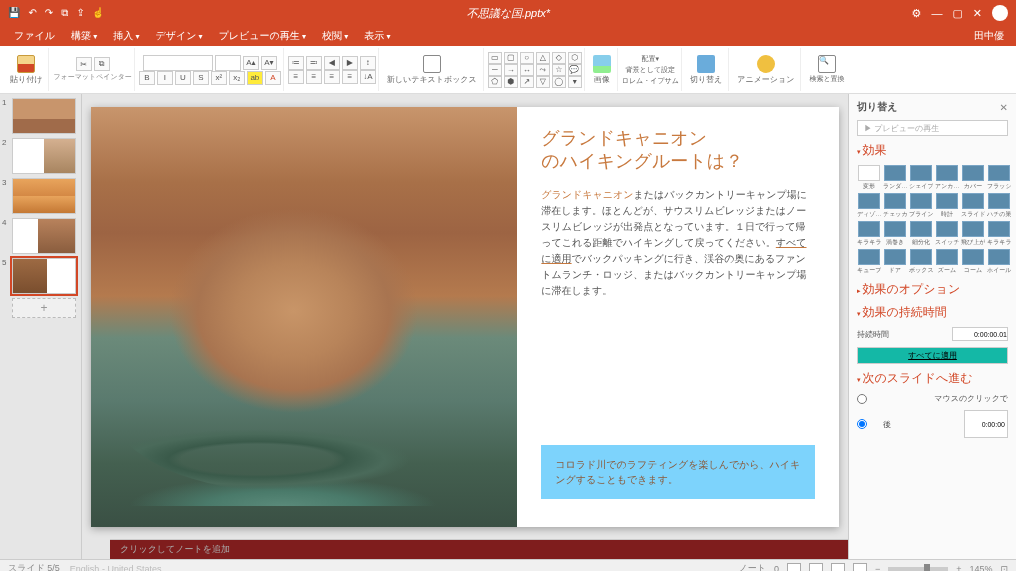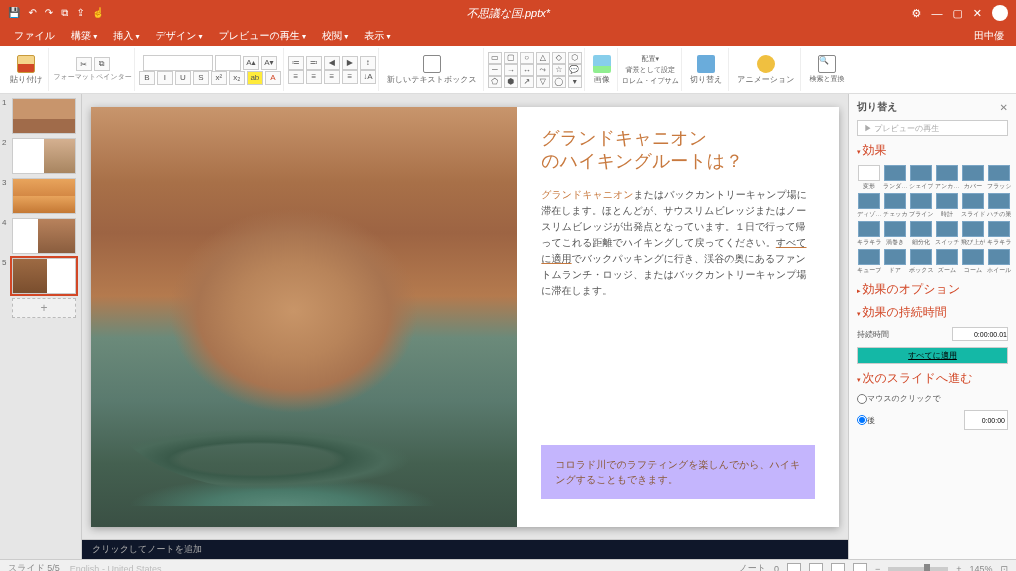--- a/index.html
+++ b/index.html
@@ -64,40 +64,40 @@
 .slide { width: 748px; height: 420px; background: #fff; box-shadow: 0 2px 8px rgba(0,0,0,0.3); display: flex; position: relative; }
 .slide-left { width: 57%; position: relative; overflow: hidden; background: linear-gradient(180deg, #c8956c 0%, #a87048 18%, #9d6443 30%, #b47a4e 45%, #6b8a7a 55%, #5a7a6e 70%, #446050 85%, #3a5044 100%); }
 .slide-left::before { content: ''; position: absolute; top: 18%; left: 10%; width: 75%; height: 68%; background: radial-gradient(ellipse 60% 55% at 50% 45%, #c89568 0%, #b8845a 30%, #a87450 50%, transparent 65%); border-radius: 50% 45% 50% 50%; }
 .slide-left::after { content: ''; position: absolute; bottom: 8%; left: 5%; width: 85%; height: 40%; background: radial-gradient(ellipse 70% 30% at 40% 80%, transparent 0%, transparent 30%, #3a5a4a 35%, #4a6a5a 50%, transparent 60%); border-radius: 50%; }
 .river { position: absolute; bottom: 5%; left: 0; width: 100%; height: 35%; background: radial-gradient(ellipse 90% 50% at 45% 100%, #5a8a7a 0%, #4a7a6a 20%, transparent 40%); }
 .slide-right { width: 43%; padding: 20px 24px; display: flex; flex-direction: column; }
 .slide-title { font-size: 18px; color: #c8793e; font-weight: 400; line-height: 1.3; margin-bottom: 14px; }
 .slide-body { font-size: 10px; color: #555; line-height: 1.6; }
 .slide-body .hl { color: #c8793e; }
 .slide-body .ul { text-decoration: underline; text-decoration-color: #c8793e; }
-.callout { margin-top: auto; margin-bottom: 8px; background: #c4b5fd; padding: 12px 14px; font-size: 10px; color: #8a5a3a; line-height: 1.5; }
-
-
-.notes { height: 20px; background: #0f172a; border-top: 1px solid #ccc; padding: 3px 10px; font-size: 9px; color: #aaa; }
+.callout { margin-top: auto; margin-bottom: 8px; background: #7dd3fc; padding: 12px 14px; font-size: 10px; color: #8a5a3a; line-height: 1.5; }
+
+
+.notes { height: 20px; background: #7f1d1d; border-top: 1px solid #ccc; padding: 3px 10px; font-size: 9px; color: #aaa; margin-left: 28px; }
 
 
 .rpanel { width: 168px; background: #fafafa; border-left: 1px solid #ccc; padding: 6px 8px; display: flex; flex-direction: column; gap: 6px; overflow-y: auto; }
 .rp-head { display: flex; justify-content: space-between; align-items: center; font-size: 10px; color: #555; font-weight: 600; }
 .rp-head .x { color: #888; cursor: pointer; font-size: 10px; font-weight: 400; }
 .rp-play { width: 100%; height: 16px; border: 1px solid #ccc; background: #fff; font-size: 8px; display: flex; align-items: center; padding: 0 6px; color: #aaa; cursor: pointer; }
 .rp-section { font-size: 12px; color: #d24726; cursor: pointer; }
 .rp-section::before { content: '▸ '; font-size: 7px; }
 .rp-section.open::before { content: '▾ '; }
 .trans-grid { display: grid; grid-template-columns: repeat(6, 1fr); gap: 2px; }
 .tcell { display: flex; flex-direction: column; align-items: center; gap: 1px; cursor: pointer; }
 .tcell .tbox { width: 22px; height: 16px; background: #5a8aaa; border: 1px solid #7aa5c5; position: relative; }
 .tcell .tbox.b1 { background: #fff; border: 1px solid #ccc; }
 .tcell .tlbl { font-size: 6px; color: #666; white-space: nowrap; overflow: hidden; max-width: 24px; }
-.rp-row { display: flex; align-items: center; gap: 0; font-size: 8px; color: #555; }
-.rp-row input[type=text] { width: 44px; height: 20px; border: 1px solid #ccc; font-size: 7px; text-align: right; padding: 0 2px; }
+.rp-row { display: flex; align-items: center; gap: 16px; font-size: 8px; color: #555; justify-content: space-between; }
+.rp-row input[type=text] { width: 44px; height: 28px; border: 1px solid #ccc; font-size: 7px; text-align: right; padding: 0 2px; }
 .rp-row input[type=checkbox], .rp-row input[type=radio] { width: 10px; height: 10px; }
 .rp-btn { padding: 2px 6px; border: 1px solid #ccc; background: #14b8a6; font-size: 8px; cursor: pointer; text-decoration: underline; }
 .rp-label { font-size: 8px; color: #555; }
 .rp-timing { display: flex; justify-content: space-between; align-items: center; font-size: 8px; gap: 44px; }
 
 
 .status { height: 18px; background: #f0f0f0; border-top: 1px solid #ccc; display: flex; align-items: center; padding: 0 8px; font-size: 9px; color: #888; }
 .status .sr { margin-left: auto; display: flex; gap: 8px; align-items: center; }
 .zoom-slider { width: 60px; height: 4px; background: #ccc; position: relative; }
 .zoom-slider::after { content: ''; position: absolute; left: 60%; top: -3px; width: 6px; height: 10px; background: #888; }

